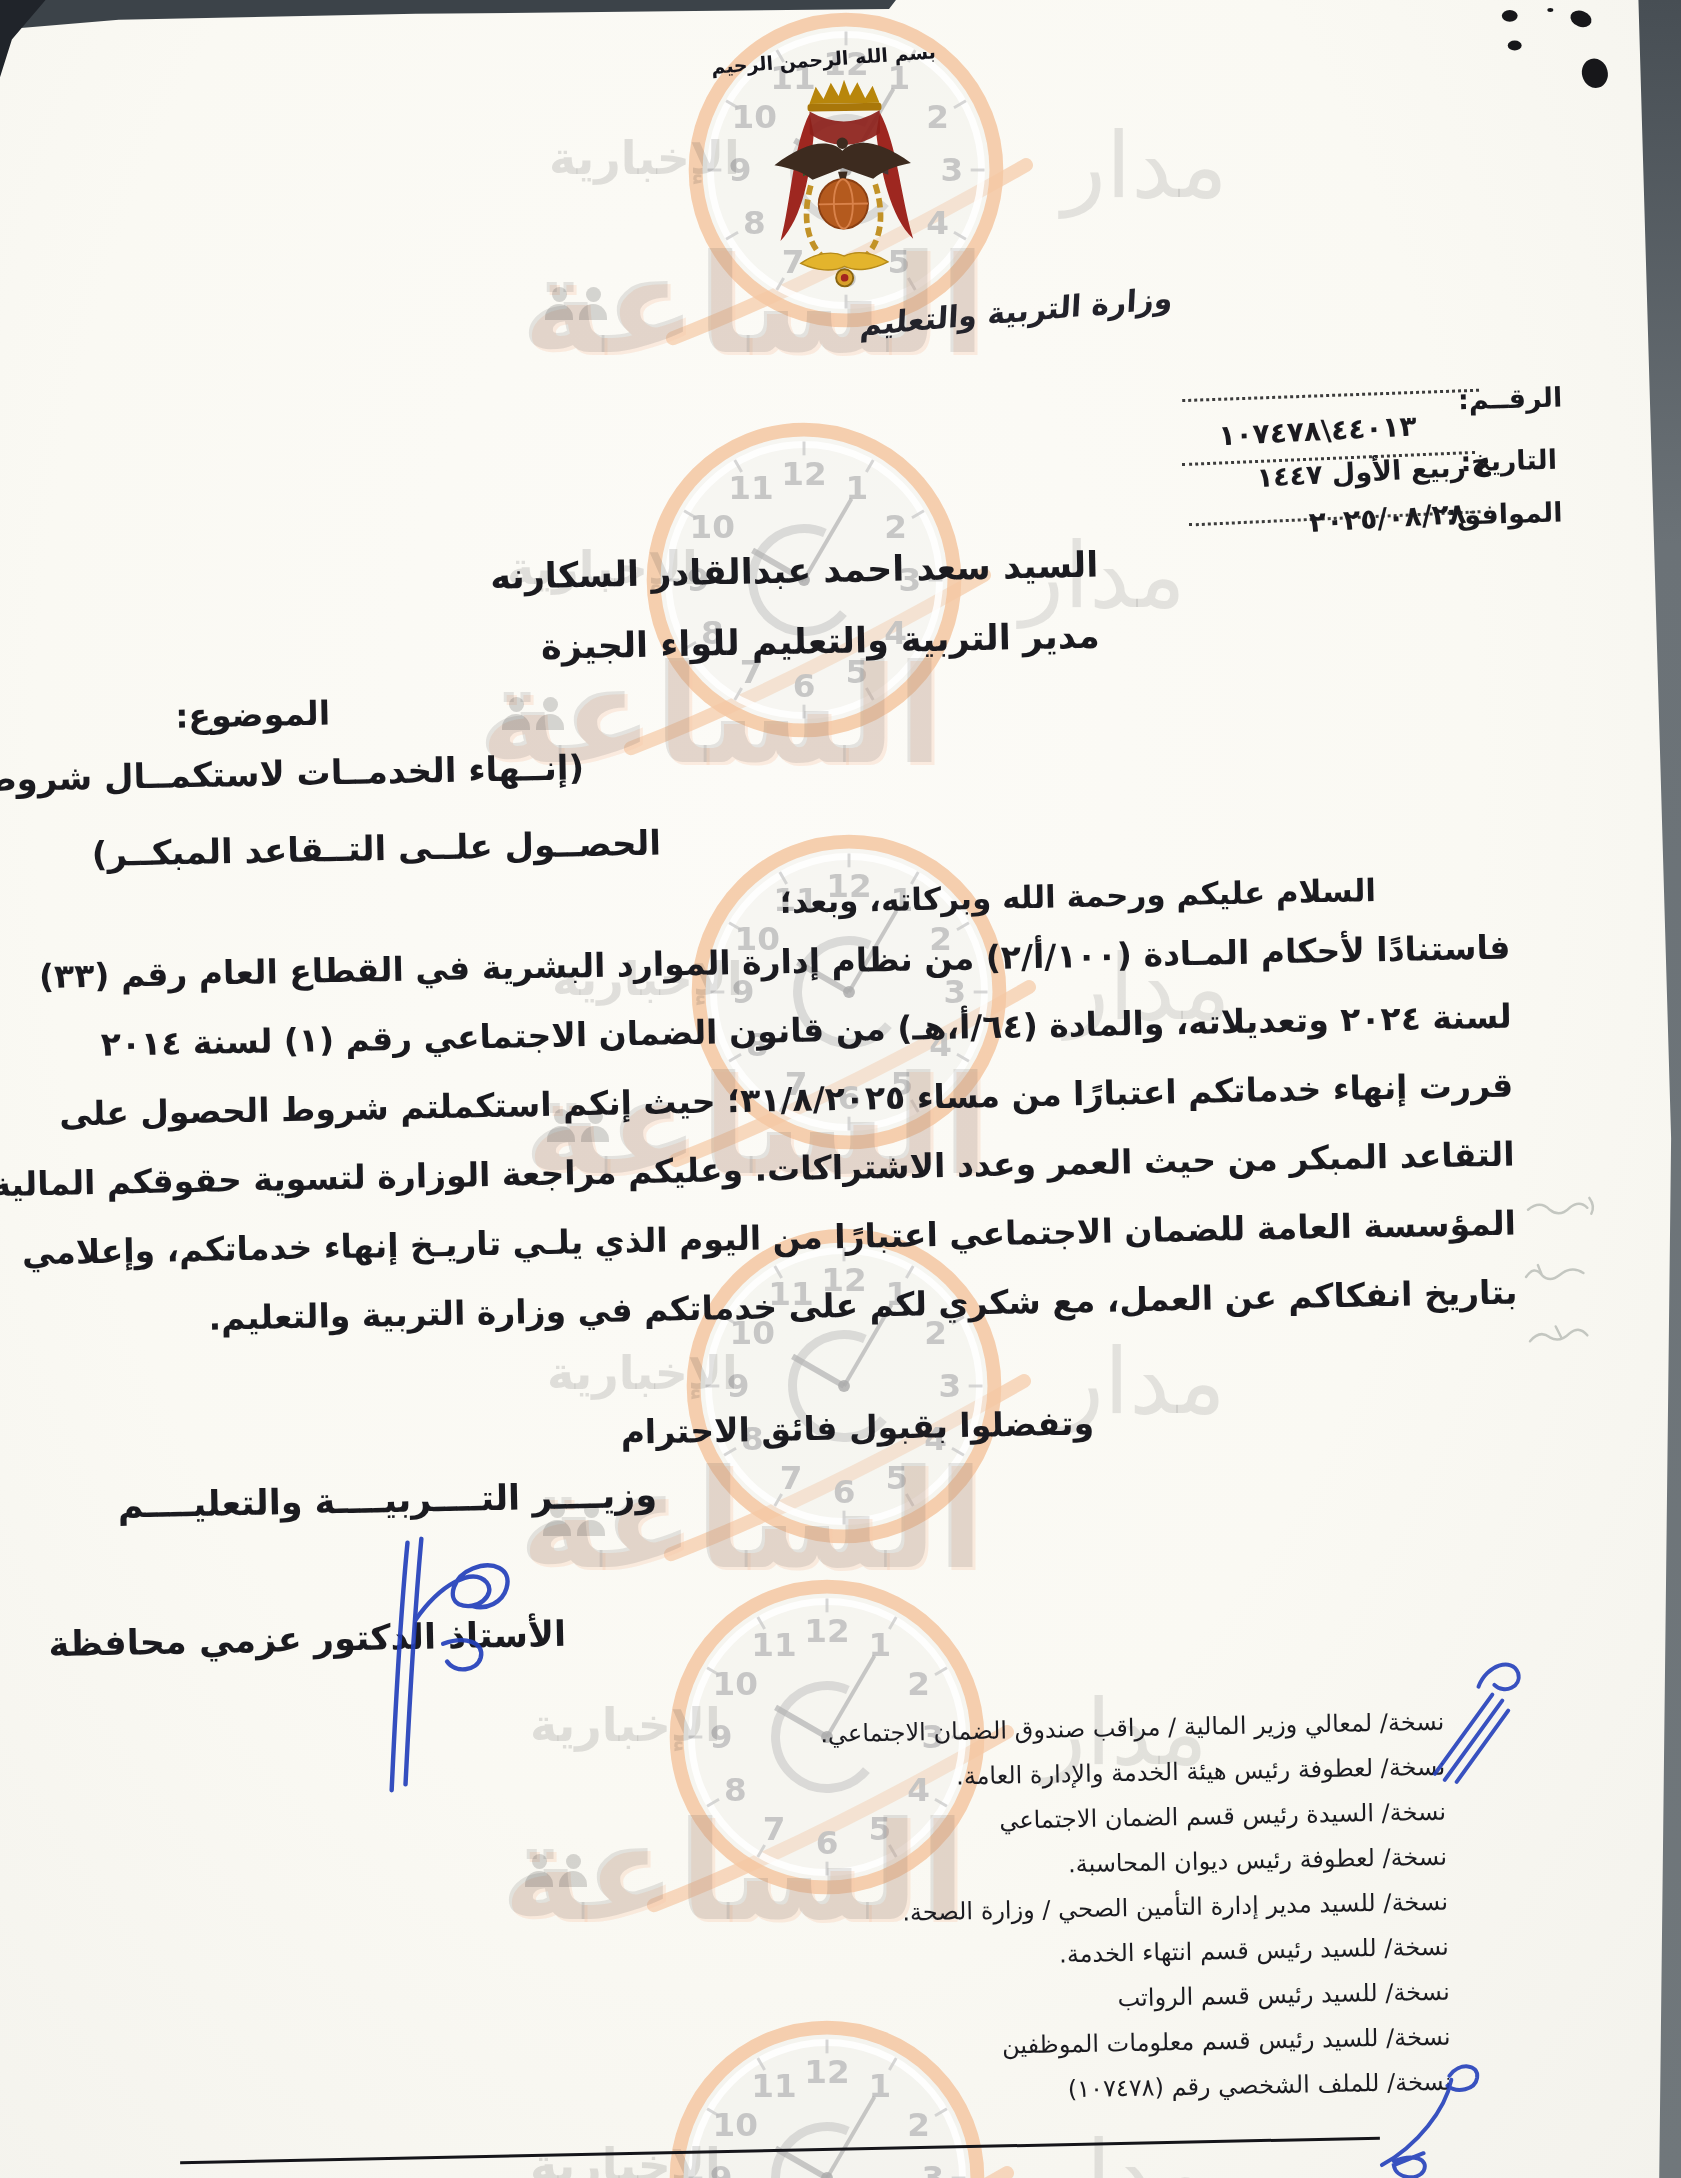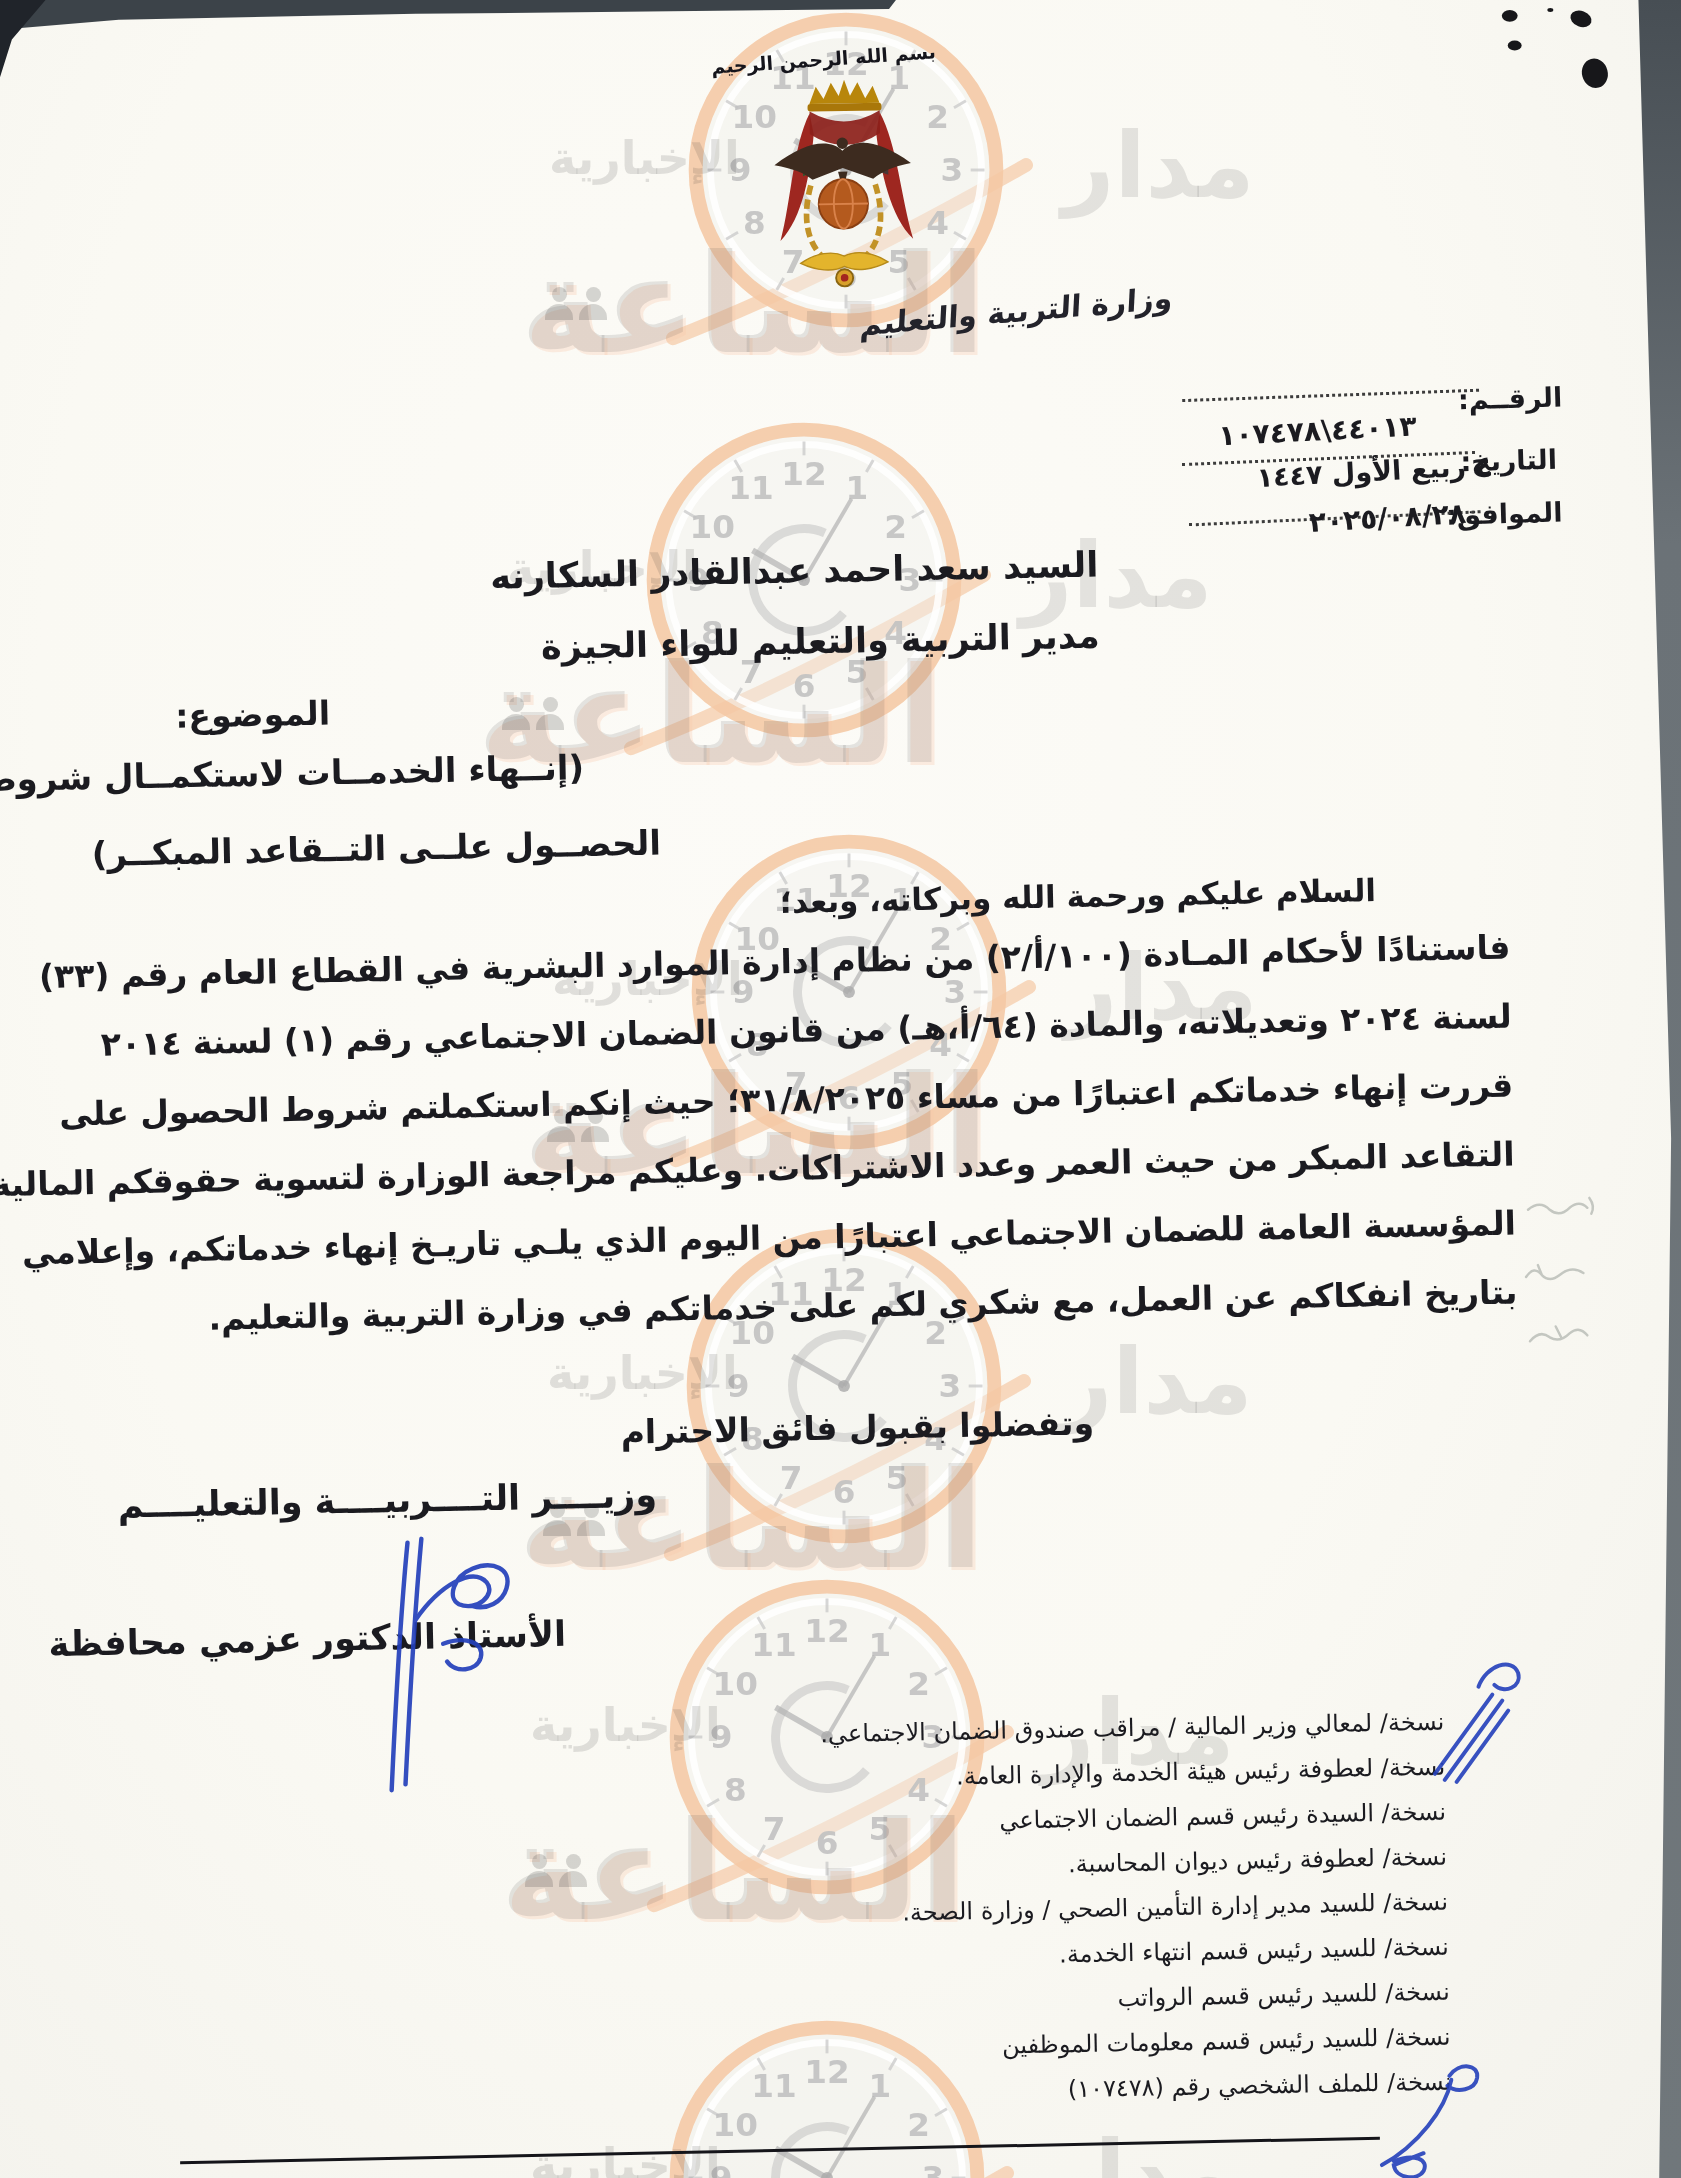--- a/index.html
+++ b/index.html
@@ -13,21 +13,21 @@
   .rtl{direction:rtl;unicode-bidi:isolate;}
   .nowrap{white-space:nowrap;}
   .sk{transform:rotate(-1.15deg);}
   
   #wm-layer{position:absolute;inset:0;pointer-events:none;}
   .wm-small{position:absolute;width:218px;text-align:left;font-weight:700;
             font-size:46px;color:rgba(40,40,40,0.13);direction:rtl;}
   .wm-big{position:absolute;font-weight:900;font-size:137px;letter-spacing:2px;
           color:rgba(70,70,70,0.13);direction:rtl;white-space:nowrap;
           text-shadow:3px 3px 0 rgba(247,198,168,0.30);}
-  .wm-madar{position:absolute;font-weight:700;font-size:91px;
+  .wm-madar{position:absolute;font-weight:400;font-size:91px;
             color:rgba(70,70,70,0.13);direction:rtl;white-space:nowrap;}
   .wm-people{position:absolute;display:flex;gap:6px;}
   .wm-people .head{display:block;width:15px;height:15px;border-radius:50%;
                    background:rgba(60,60,60,0.20);margin:0 auto 2px;}
   .wm-people .body{display:block;width:28px;height:16px;border-radius:14px 14px 0 0;
                    background:rgba(60,60,60,0.20);}
   
   #artifacts{position:absolute;inset:0;pointer-events:none;}
   
   .fields-label{font-size:27px;font-weight:700;white-space:nowrap;}

